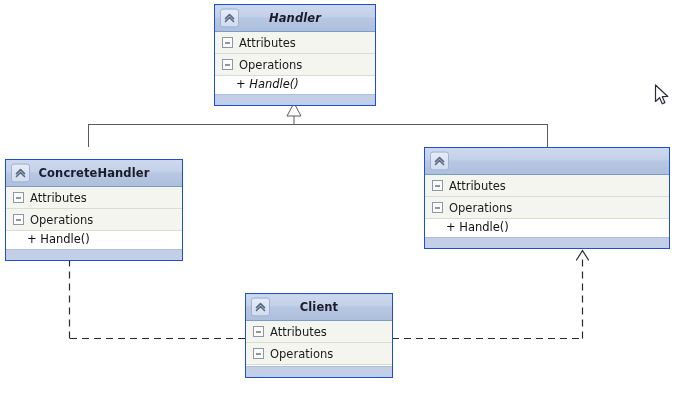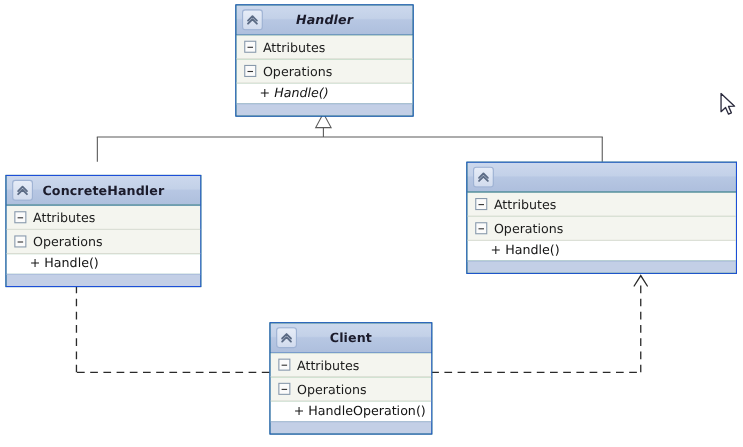--- a/index.html
+++ b/index.html
@@ -279,21 +279,20 @@
       <span class="expander"></span>
       <span>Attributes</span>
     </div>
 
     <div class="compartment">
       <span class="expander"></span>
       <span>Operations</span>
     </div>
 
     <div class="member-list">
-      <div class="member">+ HandleOperation()</div>
     </div>
 
     <div class="uml-footer"></div>
   </div>
 
   <svg id="cursor" style="left:654px; top:84px;" width="18" height="24" viewBox="0 0 18 24">
     <path d="M1.5 1 L1.5 17.5 L5.6 13.7 L8.3 19.8 L10.9 18.6 L8.3 12.7 L13.8 12.5 Z" fill="#ffffff" stroke="#2b2b3d" stroke-width="1.2" stroke-linejoin="round"></path>
   </svg>
 
 </div>

